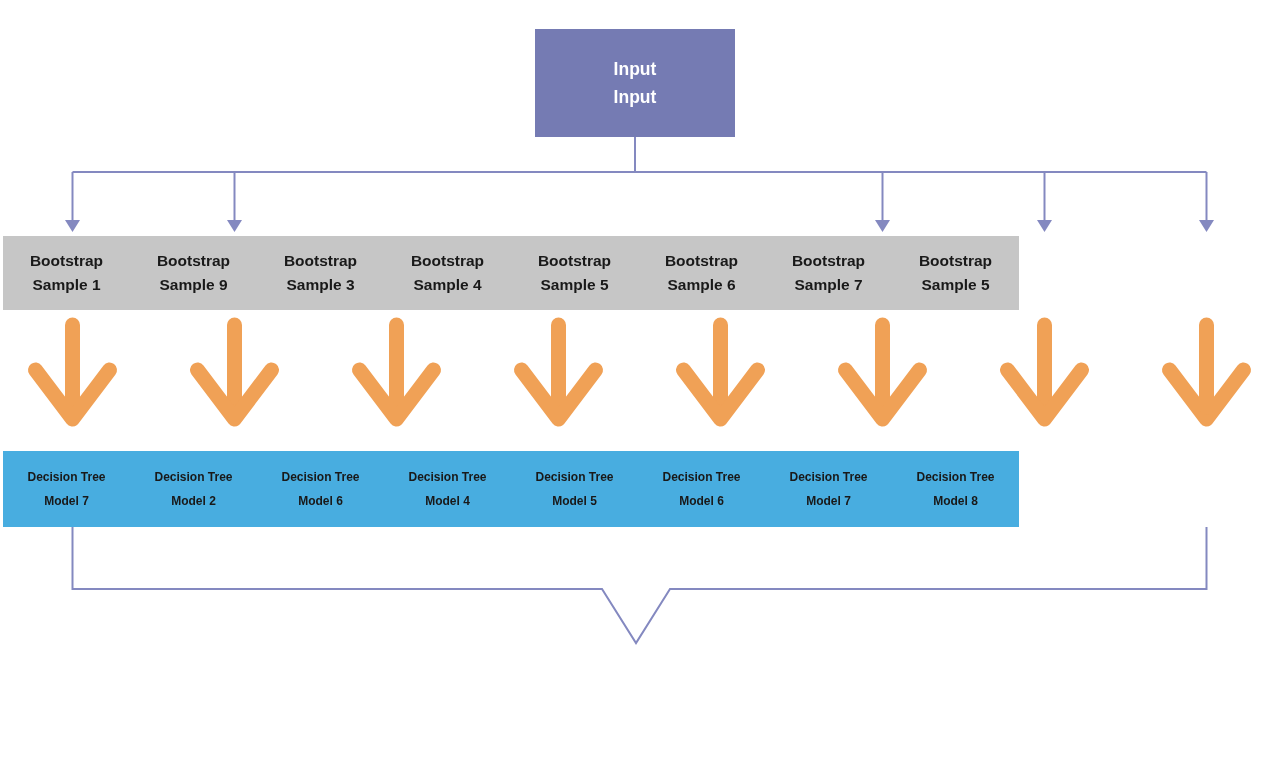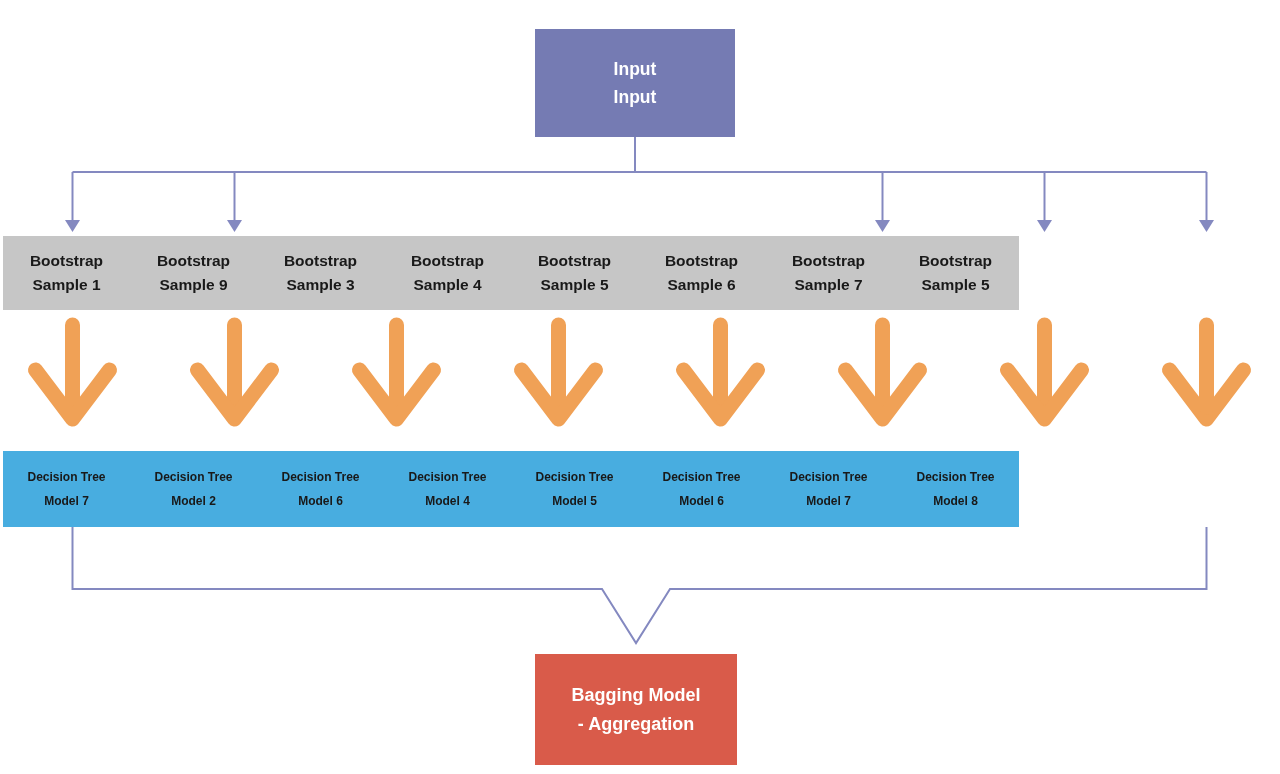--- a/index.html
+++ b/index.html
@@ -191,18 +191,14 @@
     <div class="box">
       <span>Decision Tree</span>
       <span>Model 7</span>
     </div>
     <div class="box">
       <span>Decision Tree</span>
       <span>Model 8</span>
     </div>
   </div>
 
-  <div class="box output-box">
-    <span>Bagging Model</span>
-    <span>- Aggregation</span>
-  </div>
 
 </div>
 
 </body></html>

